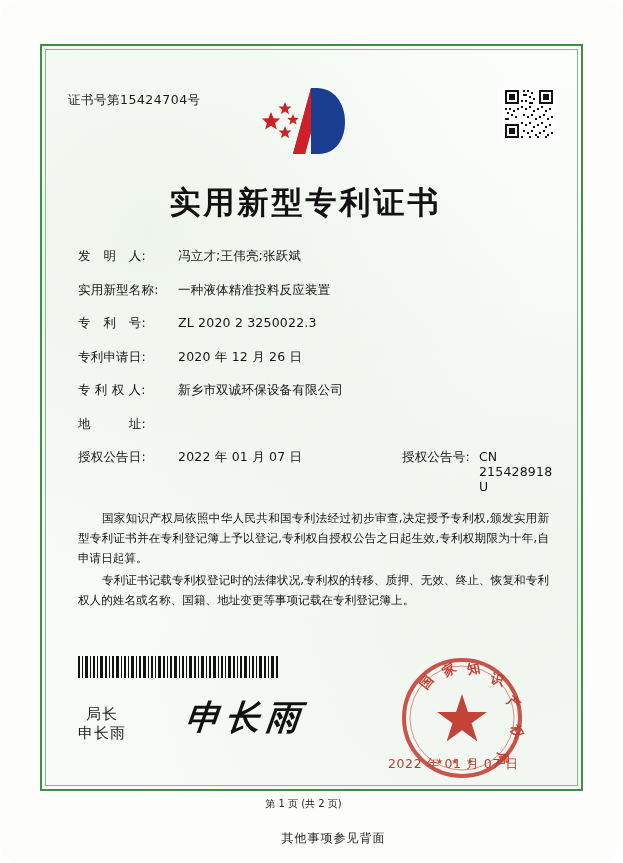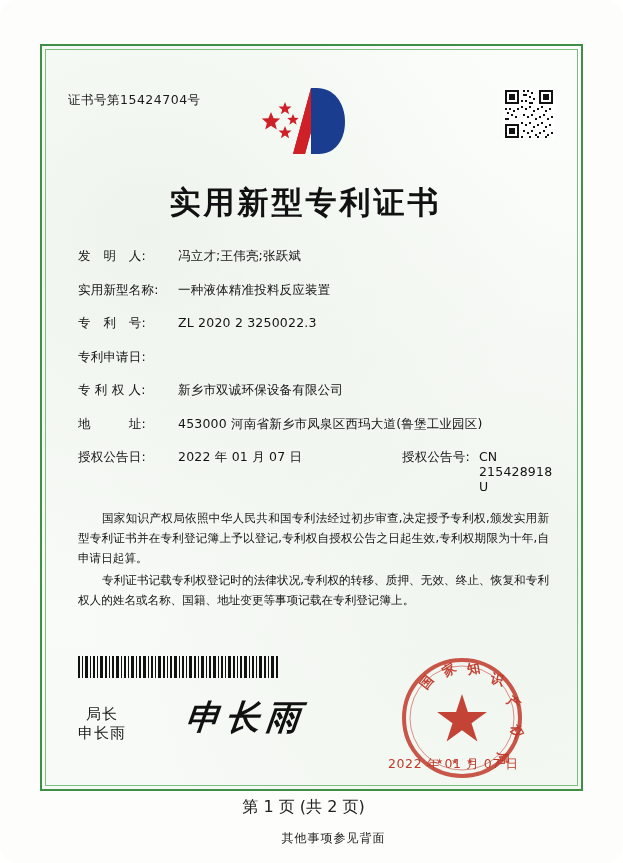--- a/index.html
+++ b/index.html
@@ -189,21 +189,21 @@
     color: #c0392b;
     letter-spacing: 0.6px;
   }
 
   .page-num {
     position: absolute;
     left: 0;
     right: 16px;
     top: 797px;
     text-align: center;
-    font-size: 16px;
+    font-size: 10px;
     color: #222;
   }
   .footer-note {
     position: absolute;
     left: 0;
     right: 0;
     top: 830px;
     text-align: center;
     font-size: 12px;
     color: #222;
@@ -316,28 +316,28 @@
     <div class="field-row">
       <span class="field-label">实用新型名称:</span>
       <span class="field-value">一种液体精准投料反应装置</span>
     </div>
     <div class="field-row">
       <span class="field-label">专　利　号:</span>
       <span class="field-value">ZL 2020 2 3250022.3</span>
     </div>
     <div class="field-row">
       <span class="field-label">专利申请日:</span>
+      <span class="field-value">2020 年 12 月 26 日</span>
     </div>
     <div class="field-row">
       <span class="field-label">专 利 权 人:</span>
       <span class="field-value">新乡市双诚环保设备有限公司</span>
     </div>
     <div class="field-row">
       <span class="field-label">地　　　址:</span>
-      <span class="field-value">453000 河南省新乡市凤泉区西玛大道(鲁堡工业园区)</span>
     </div>
     <div class="field-row dual">
       <span class="field-label">授权公告日:</span>
       <span class="field-value">2022 年 01 月 07 日</span>
       <span class="field-label2">授权公告号:</span>
       <span class="field-value2">CN 215428918 U</span>
     </div>
   </div>
 
   <div class="paragraphs">

